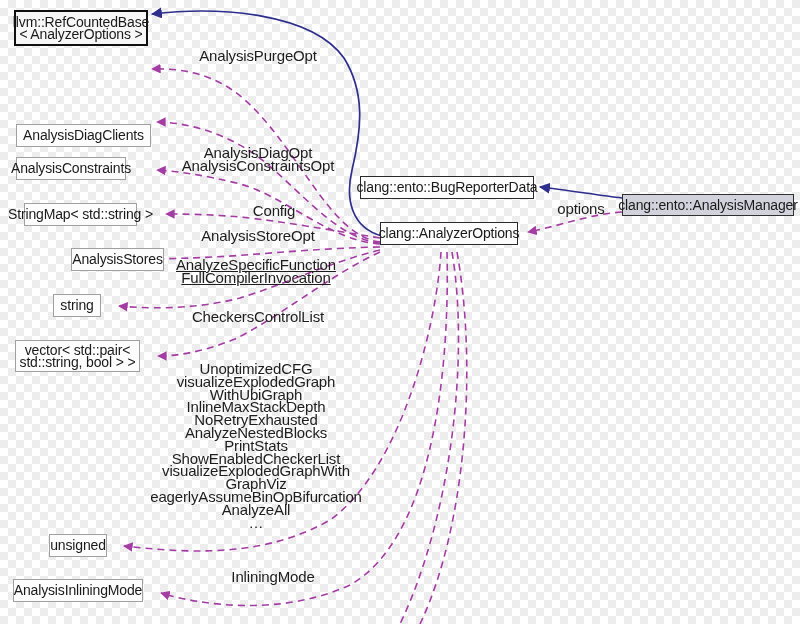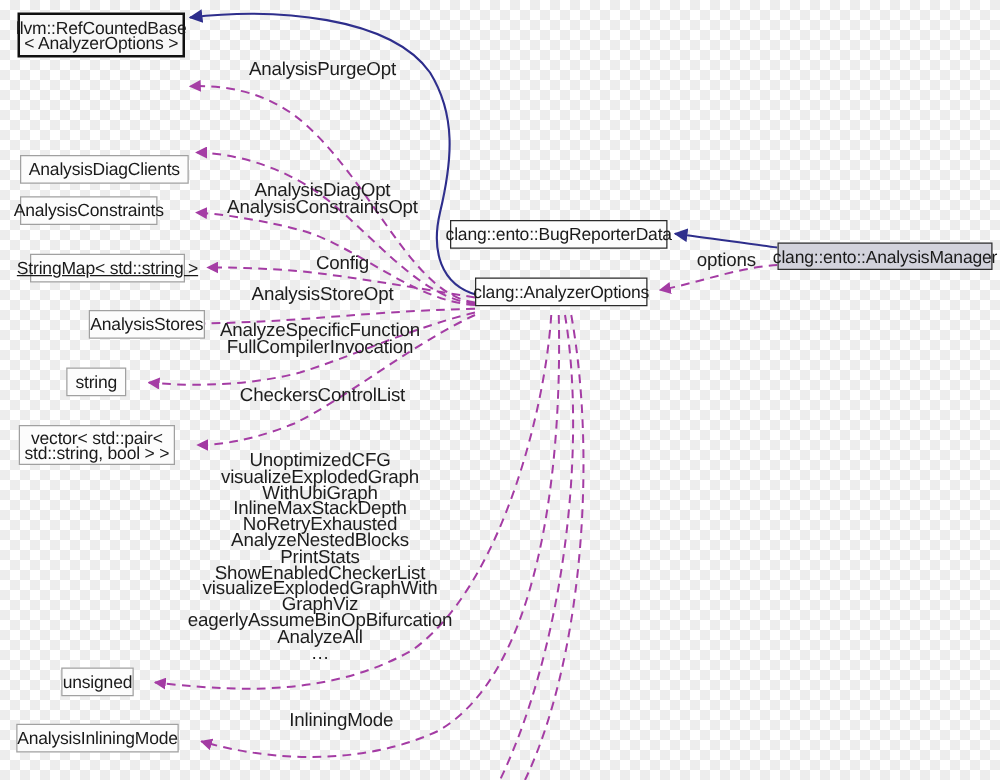--- a/index.html
+++ b/index.html
@@ -126,21 +126,21 @@
 
 
   <div class="node" style="left:16px; top:111px; width:135px; height:23px;margin-top:13px;">
     <span>AnalysisDiagClients</span>
   </div>
 
   <div class="node" style="left:16px; top:157px; width:110px; height:23px;">
     <span>AnalysisConstraints</span>
   </div>
 
-  <div class="node" style="left:24px; top:203px; width:124px; height:23px;text-decoration:underline;">
+  <div class="node" style="left:24px; top:203px; width:113px; height:23px;">
     <span>StringMap&lt; std::string &gt;</span>
   </div>
 
   <div class="node" style="left:30px; top:248px; width:93px; height:23px;margin-left:41px;">
     <span>AnalysisStores</span>
   </div>
 
   <div class="node" style="left:53px; top:294px; width:48px; height:23px;">
     <span>string</span>
   </div>
@@ -168,21 +168,21 @@
 
   <div class="node focus" style="left:622px; top:194px; width:172px; height:22px;">
     <span>clang::ento::AnalysisManager</span>
   </div>
 
   <div class="edge-label" style="left:258px; top:50px;">AnalysisPurgeOpt</div>
   <div class="edge-label" style="left:258px; top:112px;margin-top:35px;">AnalysisDiagOpt</div>
   <div class="edge-label" style="left:258px; top:160px;">AnalysisConstraintsOpt</div>
   <div class="edge-label" style="left:274px; top:205px;">Config</div>
   <div class="edge-label" style="left:258px; top:230px;">AnalysisStoreOpt</div>
-  <div class="edge-label multi" style="left:256px; top:259px;">AnalyzeSpecificFunction
+  <div class="edge-label multi" style="left:256px; top:259px;text-decoration:underline;">AnalyzeSpecificFunction
 FullCompilerInvocation</div>
   <div class="edge-label" style="left:258px; top:311px;">CheckersControlList</div>
   <div class="edge-label multi" style="left:256px; top:363px;">UnoptimizedCFG
 visualizeExplodedGraph
 WithUbiGraph
 InlineMaxStackDepth
 NoRetryExhausted
 AnalyzeNestedBlocks
 PrintStats
 ShowEnabledCheckerList

